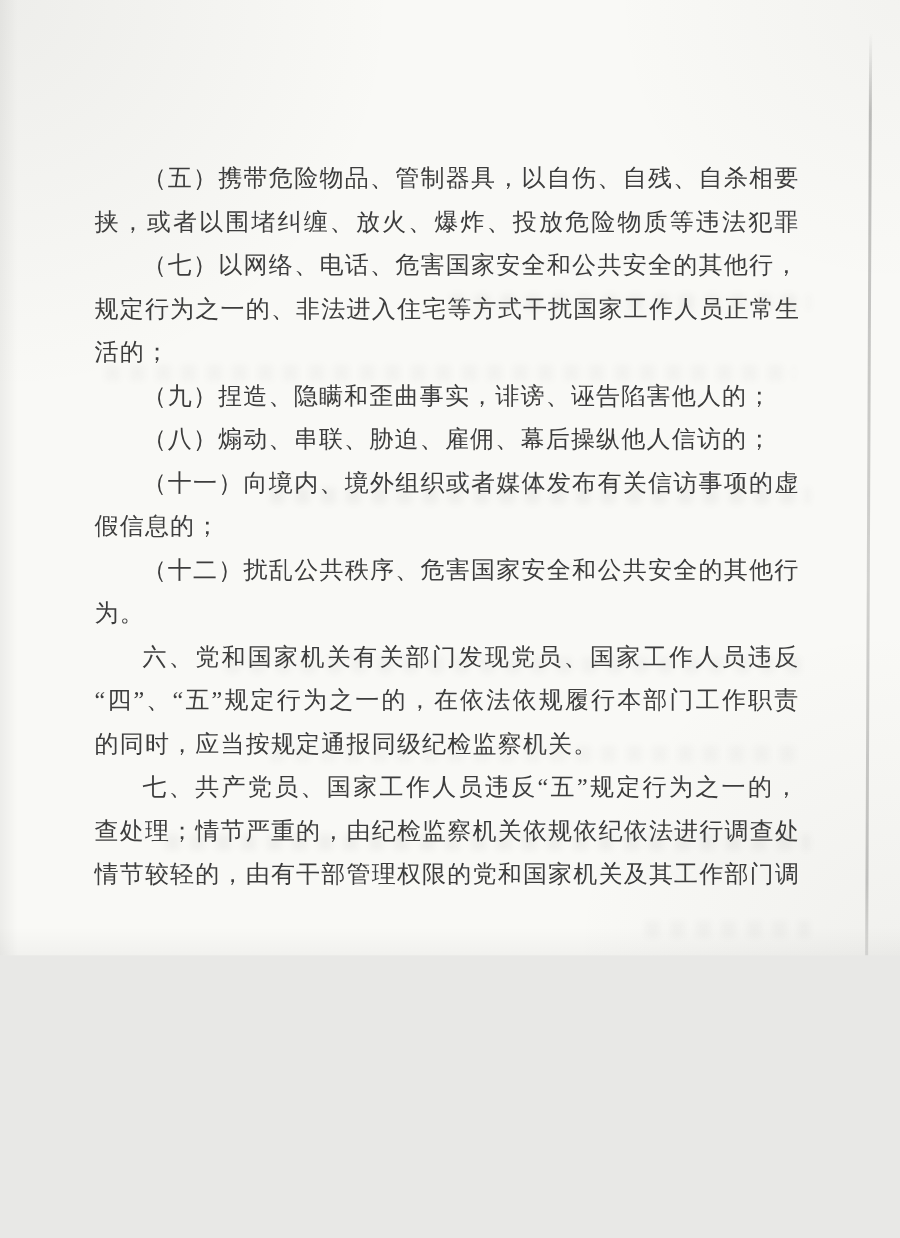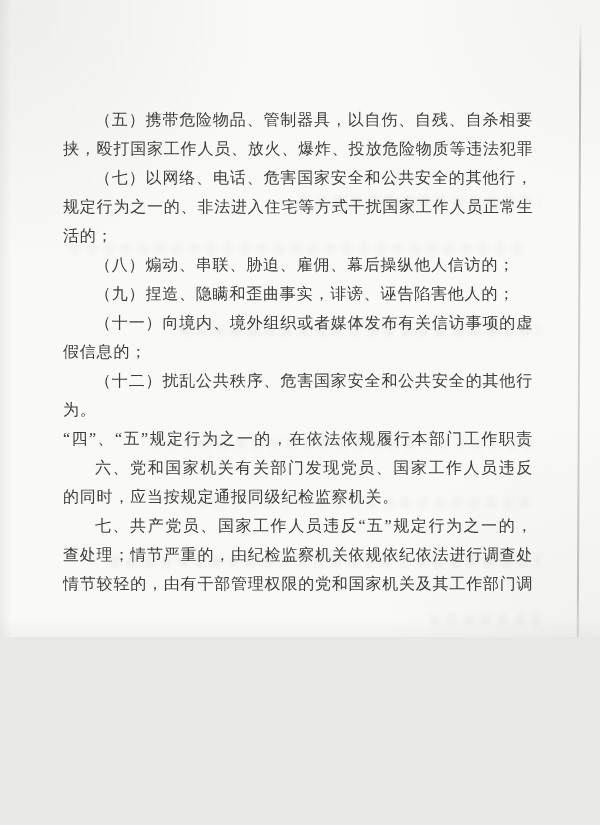--- a/index.html
+++ b/index.html
@@ -75,52 +75,52 @@
 </style>
 </head>
 <body>
 
 <div class="scan-page">
 
   <div class="text-block">
 
     <div class="para">
       <div class="line first">（五）携带危险物品、管制器具，以自伤、自残、自杀相要</div>
-      <div class="line">挟，殴打国家工作人员、放火、爆炸、投放危险物质等违法犯罪</div>
+      <div class="line">挟，或者以围堵纠缠、放火、爆炸、投放危险物质等违法犯罪</div>
     </div>
 
 
     <div class="para">
       <div class="line first">（七）以网络、电话、危害国家安全和公共安全的其他行，</div>
       <div class="line">规定行为之一的、非法进入住宅等方式干扰国家工作人员正常生</div>
       <div class="line end">活的；</div>
     </div>
 
     <div class="para">
-      <div class="line first end">（八）煽动、串联、胁迫、雇佣、幕后操纵他人信访的；</div>
+      <div class="line first end">（九）捏造、隐瞒和歪曲事实，诽谤、诬告陷害他人的；</div>
     </div>
 
     <div class="para">
-      <div class="line first end">（九）捏造、隐瞒和歪曲事实，诽谤、诬告陷害他人的；</div>
+      <div class="line first end">（八）煽动、串联、胁迫、雇佣、幕后操纵他人信访的；</div>
     </div>
 
 
     <div class="para">
       <div class="line first">（十一）向境内、境外组织或者媒体发布有关信访事项的虚</div>
       <div class="line end">假信息的；</div>
     </div>
 
     <div class="para">
       <div class="line first">（十二）扰乱公共秩序、危害国家安全和公共安全的其他行</div>
       <div class="line end">为。</div>
     </div>
 
     <div class="para">
+      <div class="line first">六、党和国家机关有关部门发现党员、国家工作人员违反</div>
       <div class="line">“四”、“五”规定行为之一的，在依法依规履行本部门工作职责</div>
-      <div class="line first">六、党和国家机关有关部门发现党员、国家工作人员违反</div>
       <div class="line end">的同时，应当按规定通报同级纪检监察机关。</div>
     </div>
 
     <div class="para">
       <div class="line first">七、共产党员、国家工作人员违反“五”规定行为之一的，</div>
       <div class="line">查处理；情节严重的，由纪检监察机关依规依纪依法进行调查处</div>
       <div class="line">情节较轻的，由有干部管理权限的党和国家机关及其工作部门调</div>
     </div>
 
   </div>

